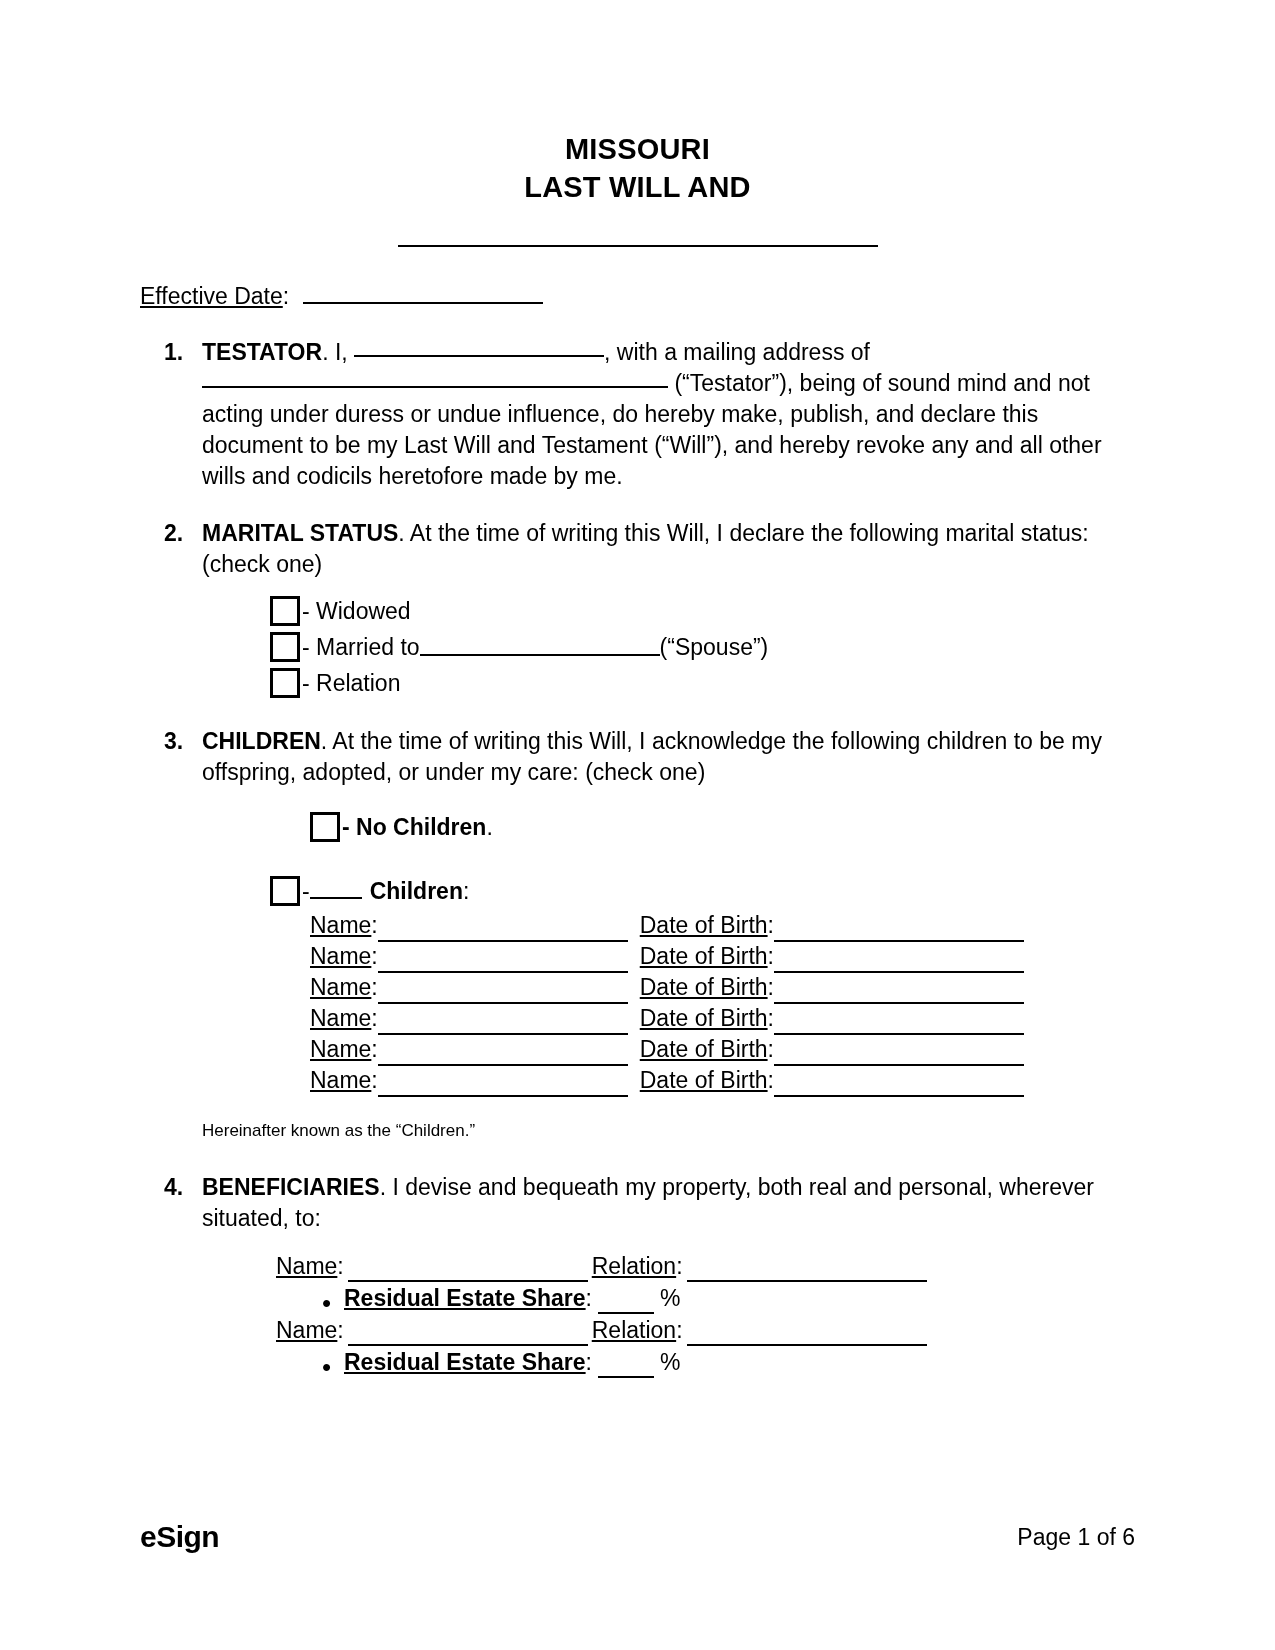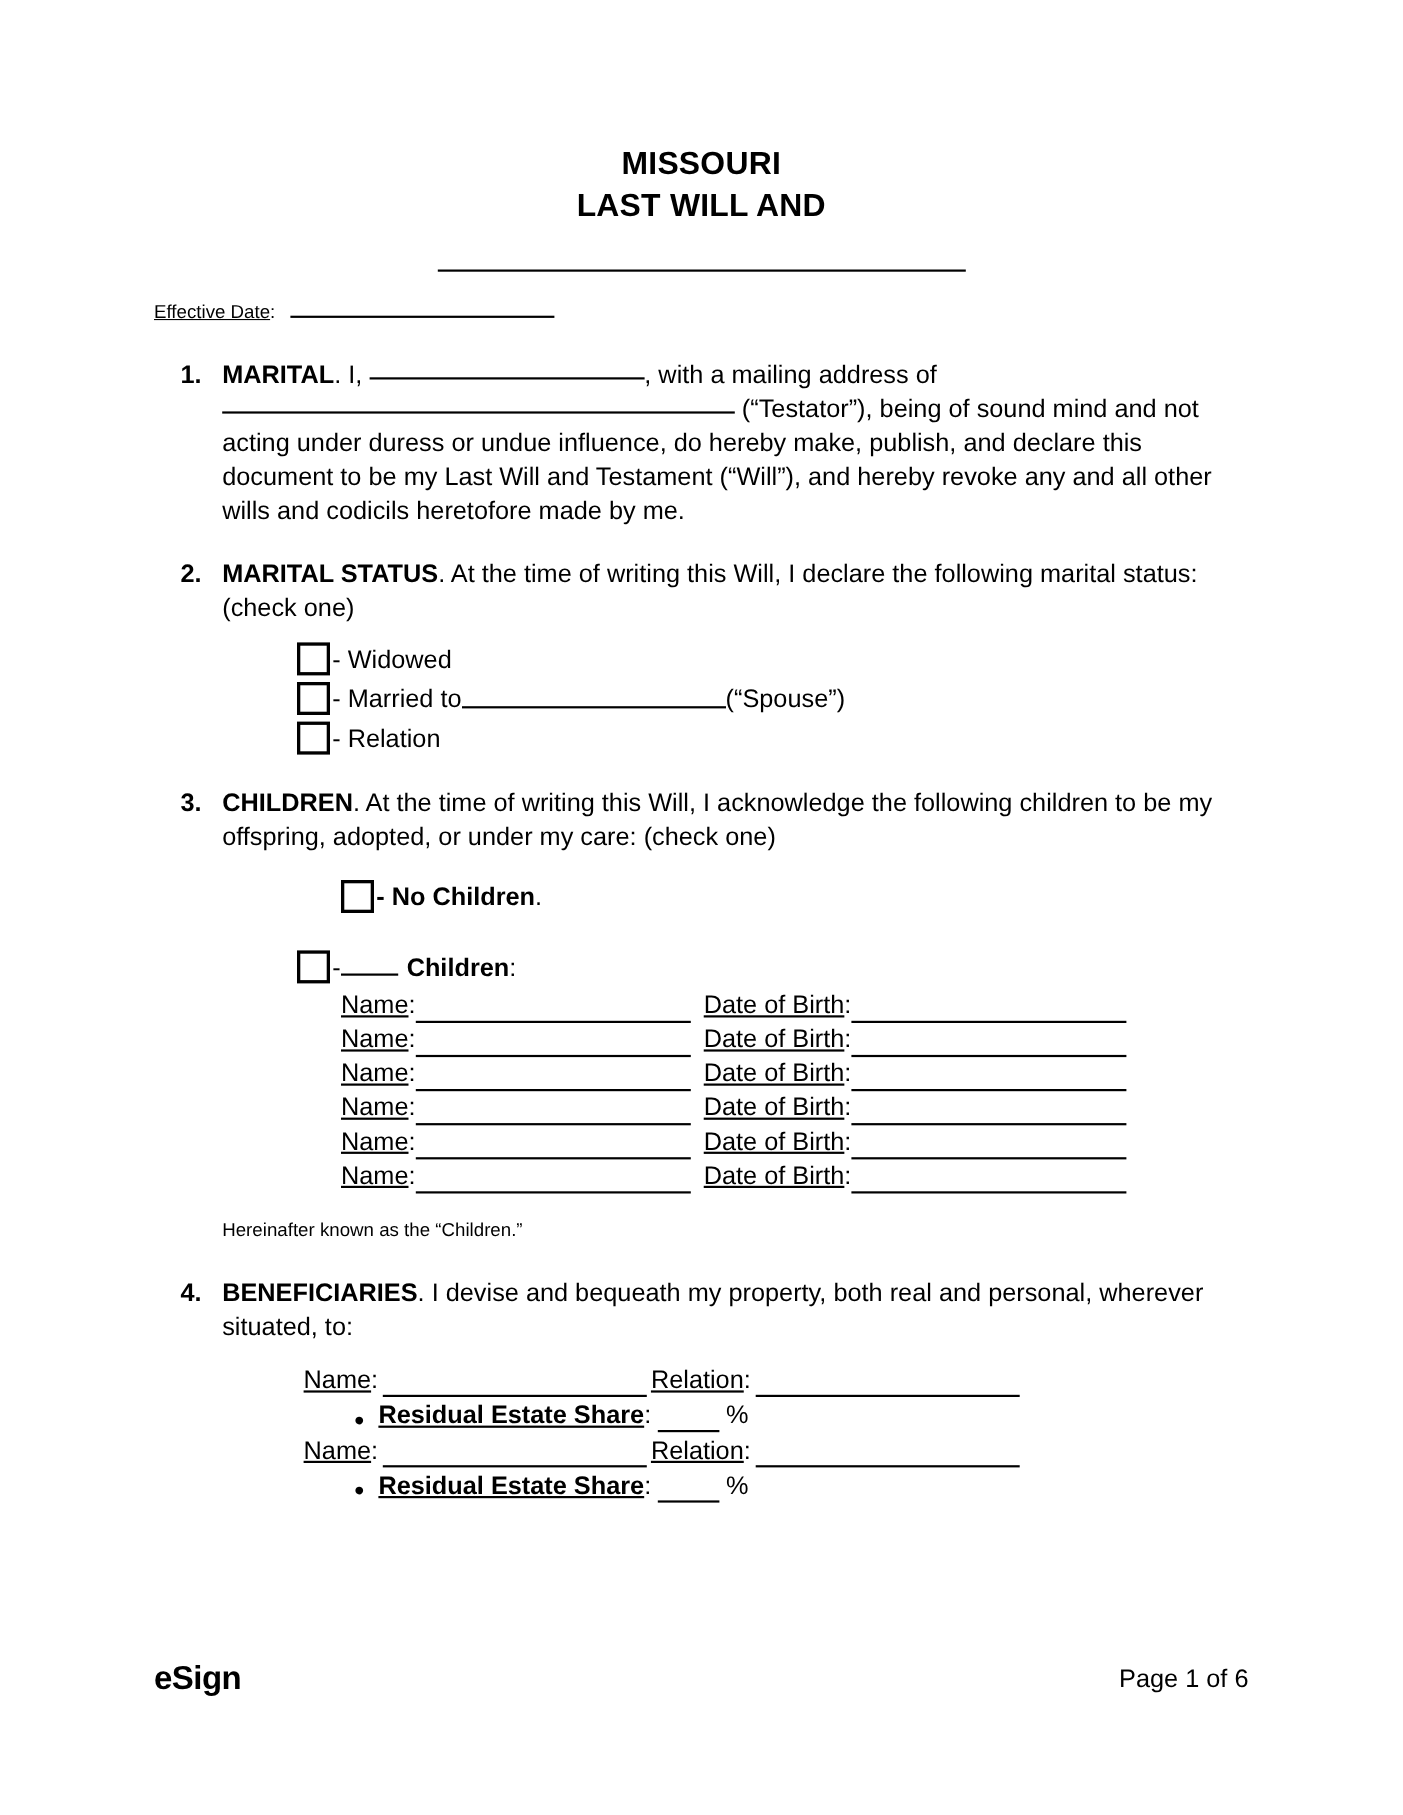--- a/index.html
+++ b/index.html
@@ -28,22 +28,22 @@
     letter-spacing: 0.2px;
   }
   .title-line { display: block; }
   .name-rule {
     margin: 38px auto 0 auto;
     width: 480px;
     border-bottom: 2px solid #000;
     height: 1px;
   }
   .effective {
-    margin-top: 20px;
-    font-size: 17px;
+    margin-top: 34px;
+    font-size: 23px;
     line-height: 30px;
     display: flex;
     align-items: baseline;
   }
   .u { text-decoration: underline; }
   .blank {
     display: inline-block;
     border-bottom: 2px solid #000;
     height: 20px;
     vertical-align: baseline;
@@ -149,21 +149,21 @@
     display: inline-block;
     border-bottom: 2px solid #000;
     width: 56px;
     height: 22px;
     margin: 0 6px;
   }
   .footer {
     position: absolute;
     left: 140px;
     right: 140px;
-    bottom: 107px;
+    bottom: 96px;
     display: flex;
     justify-content: space-between;
     align-items: center;
     font-size: 23px;
     margin-top: 32px;
   }
   .logo {
     font-weight: bold;
     font-size: 30px;
     letter-spacing: -0.5px;
@@ -184,21 +184,21 @@
   <div class="effective">
     <span class="u">Effective Date</span>
       <span>:</span>
     <span class="blank" style="width:240px;margin-left:14px;"></span>
   </div>
 
   <ol class="clauses">
 
     <li>
       <span class="num">1.</span>
-      <span class="clause-head">MARITAL</span><span>. I, </span><span class="blank-inline" style="width:250px;height:20px;"></span><span>, with a mailing address of </span><br>
+      <span class="clause-head">TESTATOR</span><span>. I, </span><span class="blank-inline" style="width:250px;height:20px;"></span><span>, with a mailing address of </span><br>
       <span class="blank-inline" style="width:466px;height:20px;"></span><span> (“Testator”), being of sound mind and not acting under duress or undue influence, do hereby make, publish, and declare this document to be my Last Will and Testament (“Will”), and hereby revoke any and all other wills and codicils heretofore made by me.</span>
     </li>
 
     <li>
       <span class="num">2.</span>
       <span class="clause-head">MARITAL STATUS</span><span>. At the time of writing this Will, I declare the following marital status: (check one)</span>
 
       <div class="indent-block">
         <div class="check-row">
           <span class="checkbox"></span>

